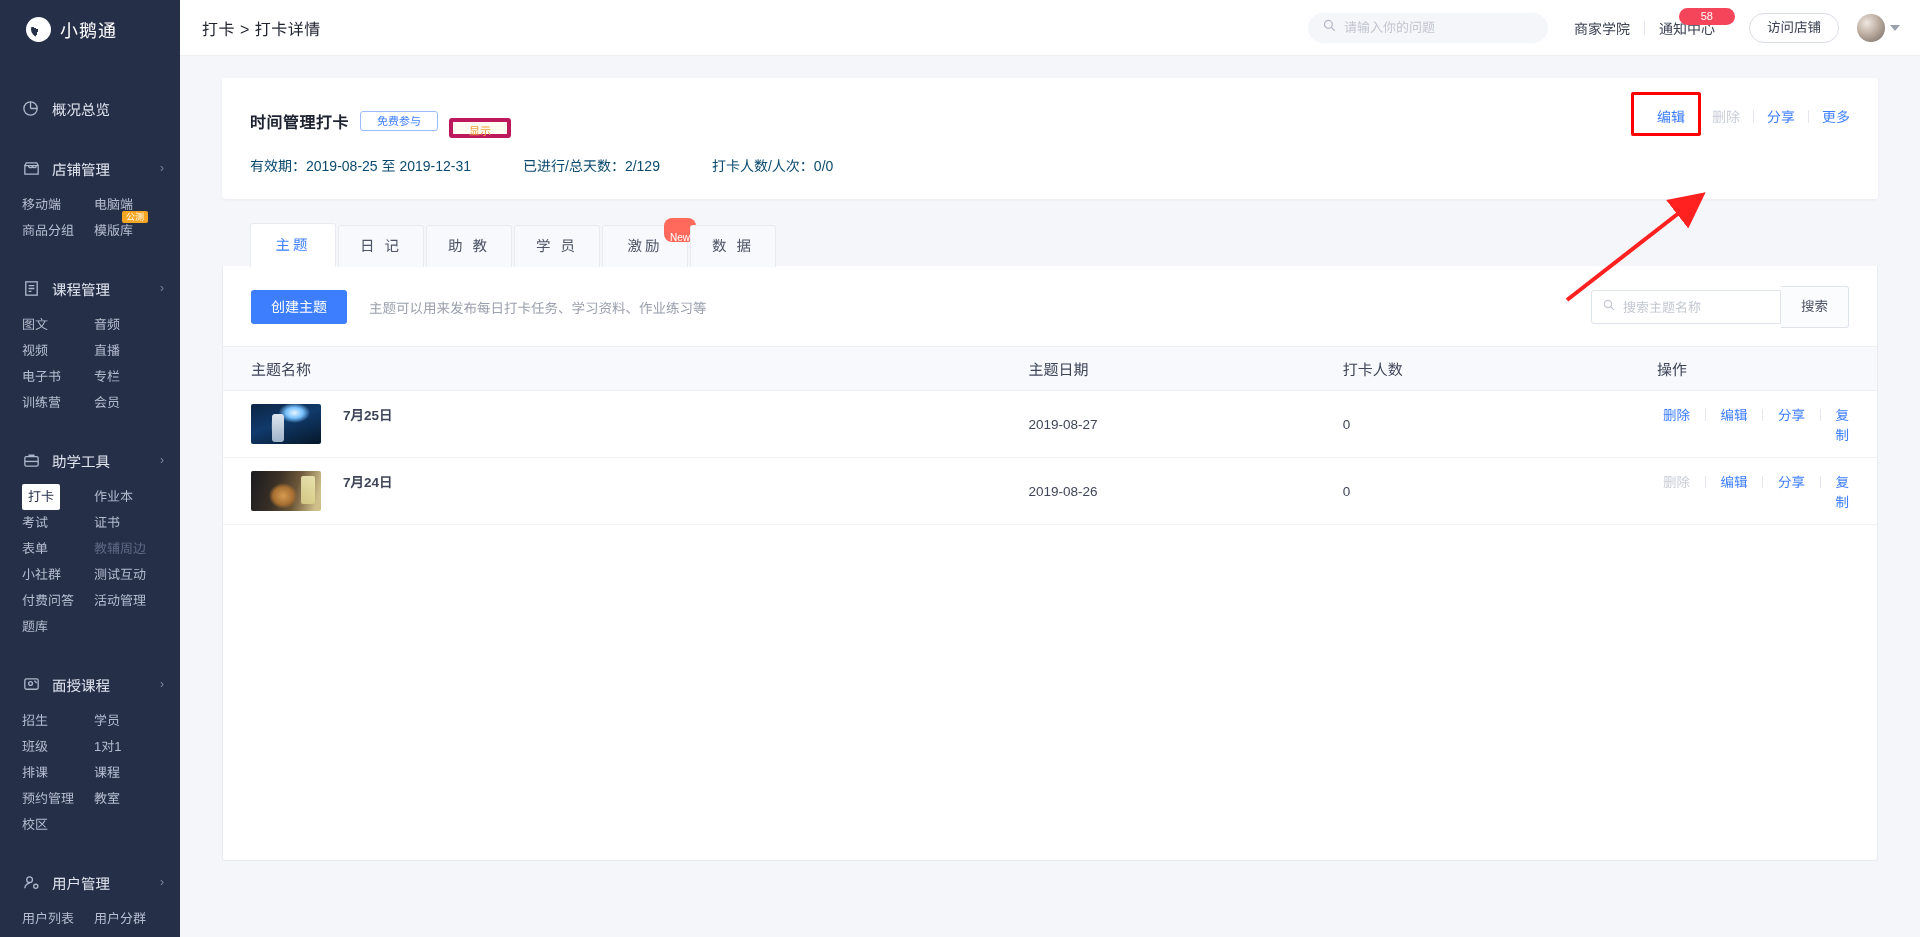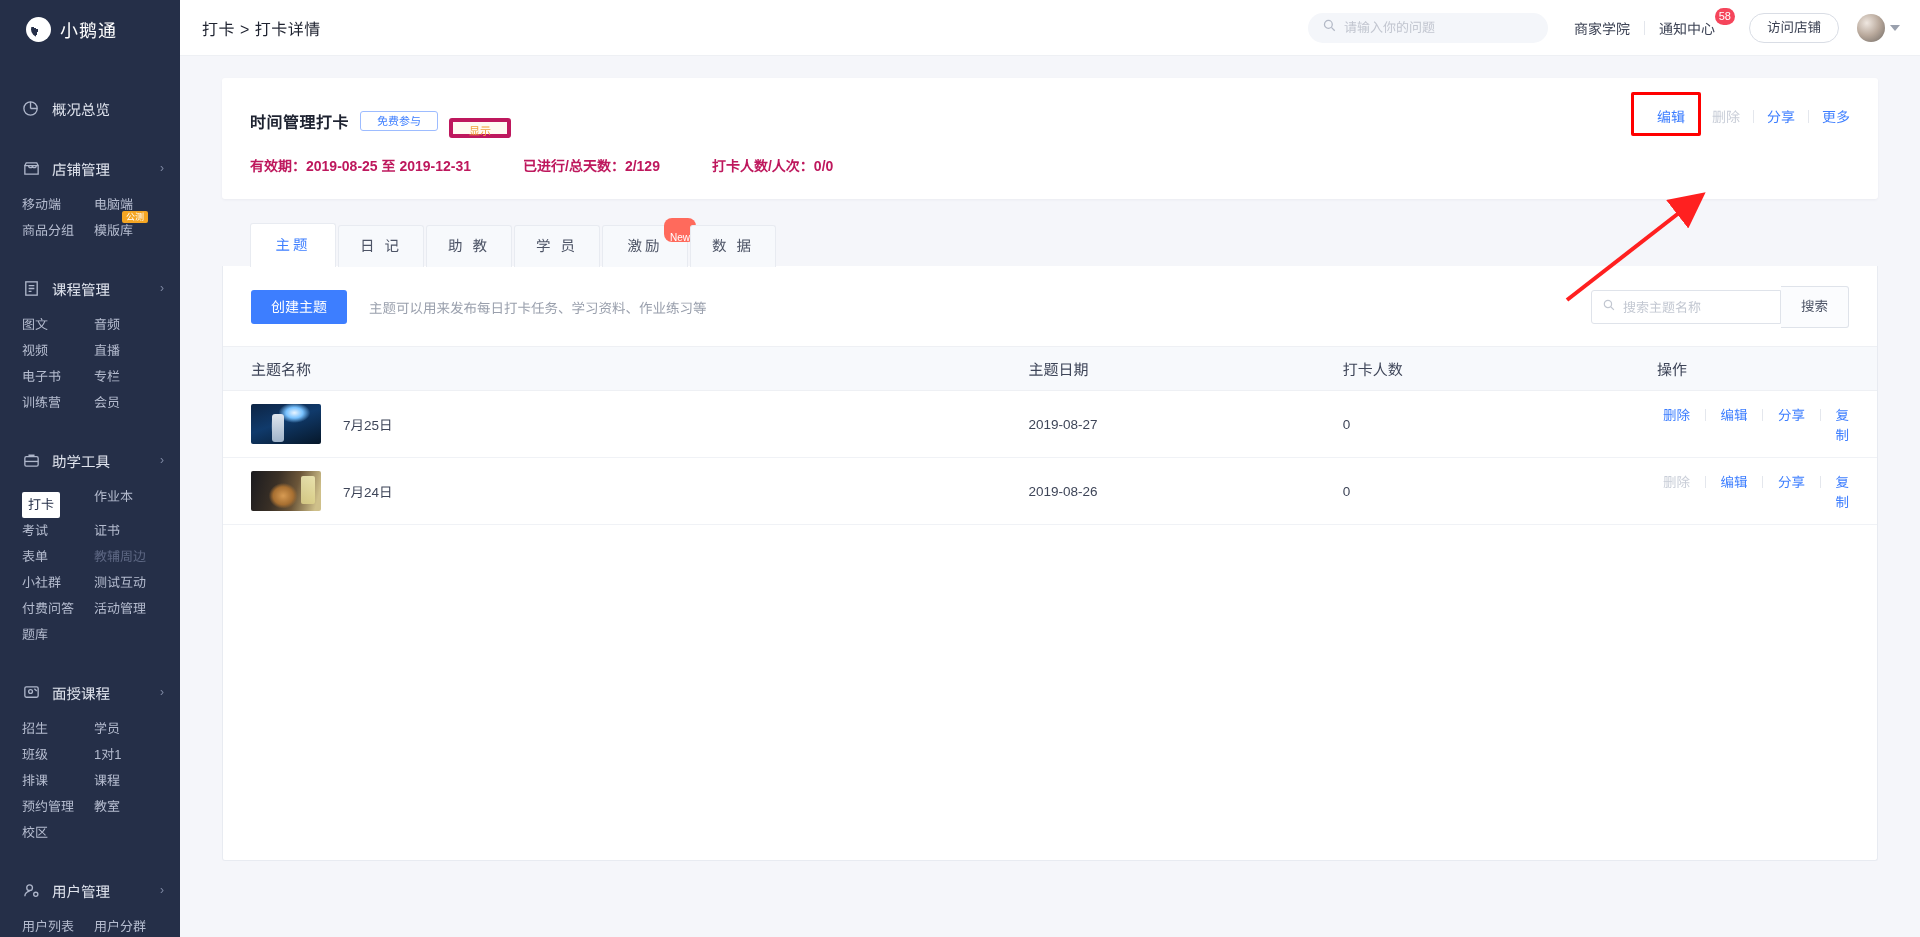--- a/index.html
+++ b/index.html
@@ -63,21 +63,21 @@
   .sub-item {
     position: relative;
     font-size: 13px; color: #b5bccf;
     height: 26px; line-height: 26px;
     cursor: pointer; white-space: nowrap;
   }
   .sub-item.disabled { color: #5d6783; cursor: default; }
   .sub-item.active {
     background: #ffffff; color: #252f48;
     display: inline-block; width: 38px; text-align: center;
-    border-radius: 2px; font-weight: 500; margin-top: 8px;
+    border-radius: 2px; font-weight: 500;
   }
   .sub-badge {
     position: absolute; top: -7px; left: 28px;
     background: #f5a623; color: #fff;
     font-size: 9px; line-height: 12px;
     padding: 0 4px; border-radius: 2px;
     white-space: nowrap;
   }
   .grp-gap { height: 16px; }
 
@@ -111,21 +111,21 @@
   .top-link {
     font-size: 14px; color: #3c4254; cursor: pointer; white-space: nowrap;
   }
   .top-div {
     width: 1px; height: 14px; background: #e3e6ec; margin: 0 14px;
   }
   .notif-wrap { position: relative; margin-right: 6px; }
   .notif-badge {
     position: absolute; top: -10px; right: -20px;
     min-width: 20px; height: 17px; line-height: 17px;
-    padding: 0 4px; border-radius: 9px;
+    padding: 0 22px; border-radius: 9px;
     background: #f5455b; color: #fff;
     font-size: 11px; text-align: center;
   }
   .visit-btn {
     margin-left: 28px;
     height: 30px; line-height: 28px; padding: 0 17px;
     border: 1px solid #d9dde5; border-radius: 15px;
     font-size: 13.5px; color: #3c4254; cursor: pointer; background: #fff;
   }
   .avatar-wrap {
@@ -161,21 +161,21 @@
     font-size: 11px; line-height: 19px; height: 20px;
     padding: 0 16px; border-radius: 3px; white-space: nowrap;
   }
   .tag-free { color: #3d7eff; border: 1px solid #9dbcff; background: #fff; }
   .tag-show { color: #f0a23c; border: 4px solid #be185d; background: #fffaf2; margin-top: 14px; }
 
   .meta-row {
     display: flex; align-items: center;
     margin-top: 17px; font-size: 14px; color: #4c5costly;
   }
-  .meta-item { color: #be185d; white-space: nowrap; font-weight: bold; }
+  .meta-item { color: #0c4a6e; white-space: nowrap; }
   .meta-item + .meta-item { margin-left: 52px; }
 
   .head-actions {
     position: absolute; top: 28px; right: 28px;
     display: flex; align-items: center;
   }
   .act-link { font-size: 14px; color: #3d7eff; cursor: pointer; }
   .act-link.muted { color: #c9ced8; cursor: default; }
   .act-sep { width: 1px; height: 13px; background: #e4e7ed; margin: 0 13px; }
 
@@ -266,21 +266,21 @@
   }
   th.c-name  { width: 47%; }
   th.c-date  { width: 19%; text-align: left; }
   th.c-count { width: 19%; text-align: left; }
   th.c-ops   { width: 15%; text-align: right; }
   table.data tbody td {
     padding: 0 28px; border-bottom: 1px solid #f0f2f6;
     font-size: 13.5px; color: #3e4558; height: 67px; vertical-align: middle;
   }
   td.c-ops { text-align: right; }
-  .name-cell { display: flex; align-items: center; gap: 22px; }
+  .name-cell { display: flex; gap: 22px; font-weight: bold; }
   .thumb {
     width: 70px; height: 40px; border-radius: 2px;
     flex: none; overflow: hidden;
   }
   .thumb-concert {
     background:
       radial-gradient(ellipse 22px 14px at 62% 22%, #e8f4ff 0%, #78c2ff 38%, rgba(20,60,120,0) 72%),
       radial-gradient(ellipse 10px 18px at 38% 55%, #dfe9f5 0%, rgba(30,70,130,0) 70%),
       linear-gradient(160deg, #0d2444 0%, #103a6b 45%, #061729 100%);
     position: relative;

